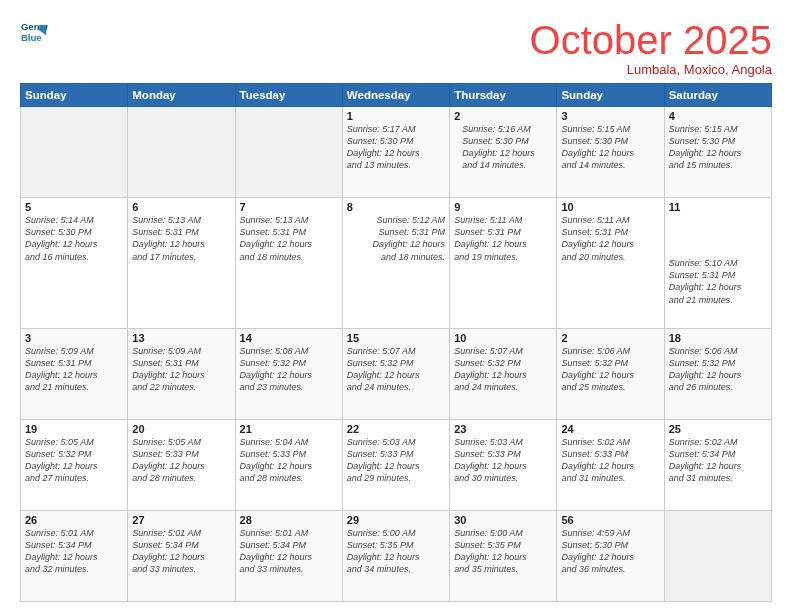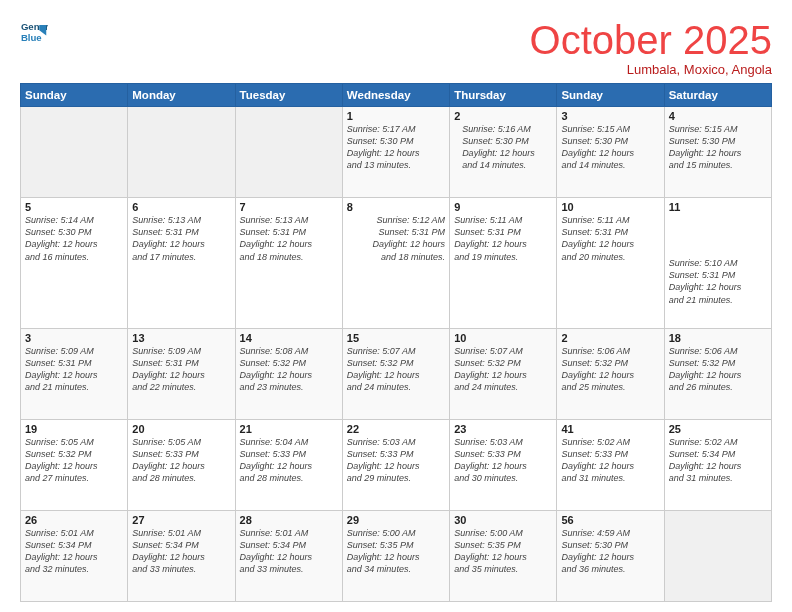--- a/index.html
+++ b/index.html
@@ -289,21 +289,21 @@
 and 29 minutes.</div>
           </td>
           <td>
             <span class="day-number">23</span>
             <div class="day-info" style="white-space: pre-line;">Sunrise: 5:03 AM
 Sunset: 5:33 PM
 Daylight: 12 hours
 and 30 minutes.</div>
           </td>
           <td>
-            <span class="day-number">41</span>
+            <span class="day-number">24</span>
             <div class="day-info" style="white-space: pre-line;">Sunrise: 5:02 AM
 Sunset: 5:33 PM
 Daylight: 12 hours
 and 31 minutes.</div>
           </td>
           <td>
             <span class="day-number">25</span>
             <div class="day-info" style="white-space: pre-line;">Sunrise: 5:02 AM
 Sunset: 5:34 PM
 Daylight: 12 hours

